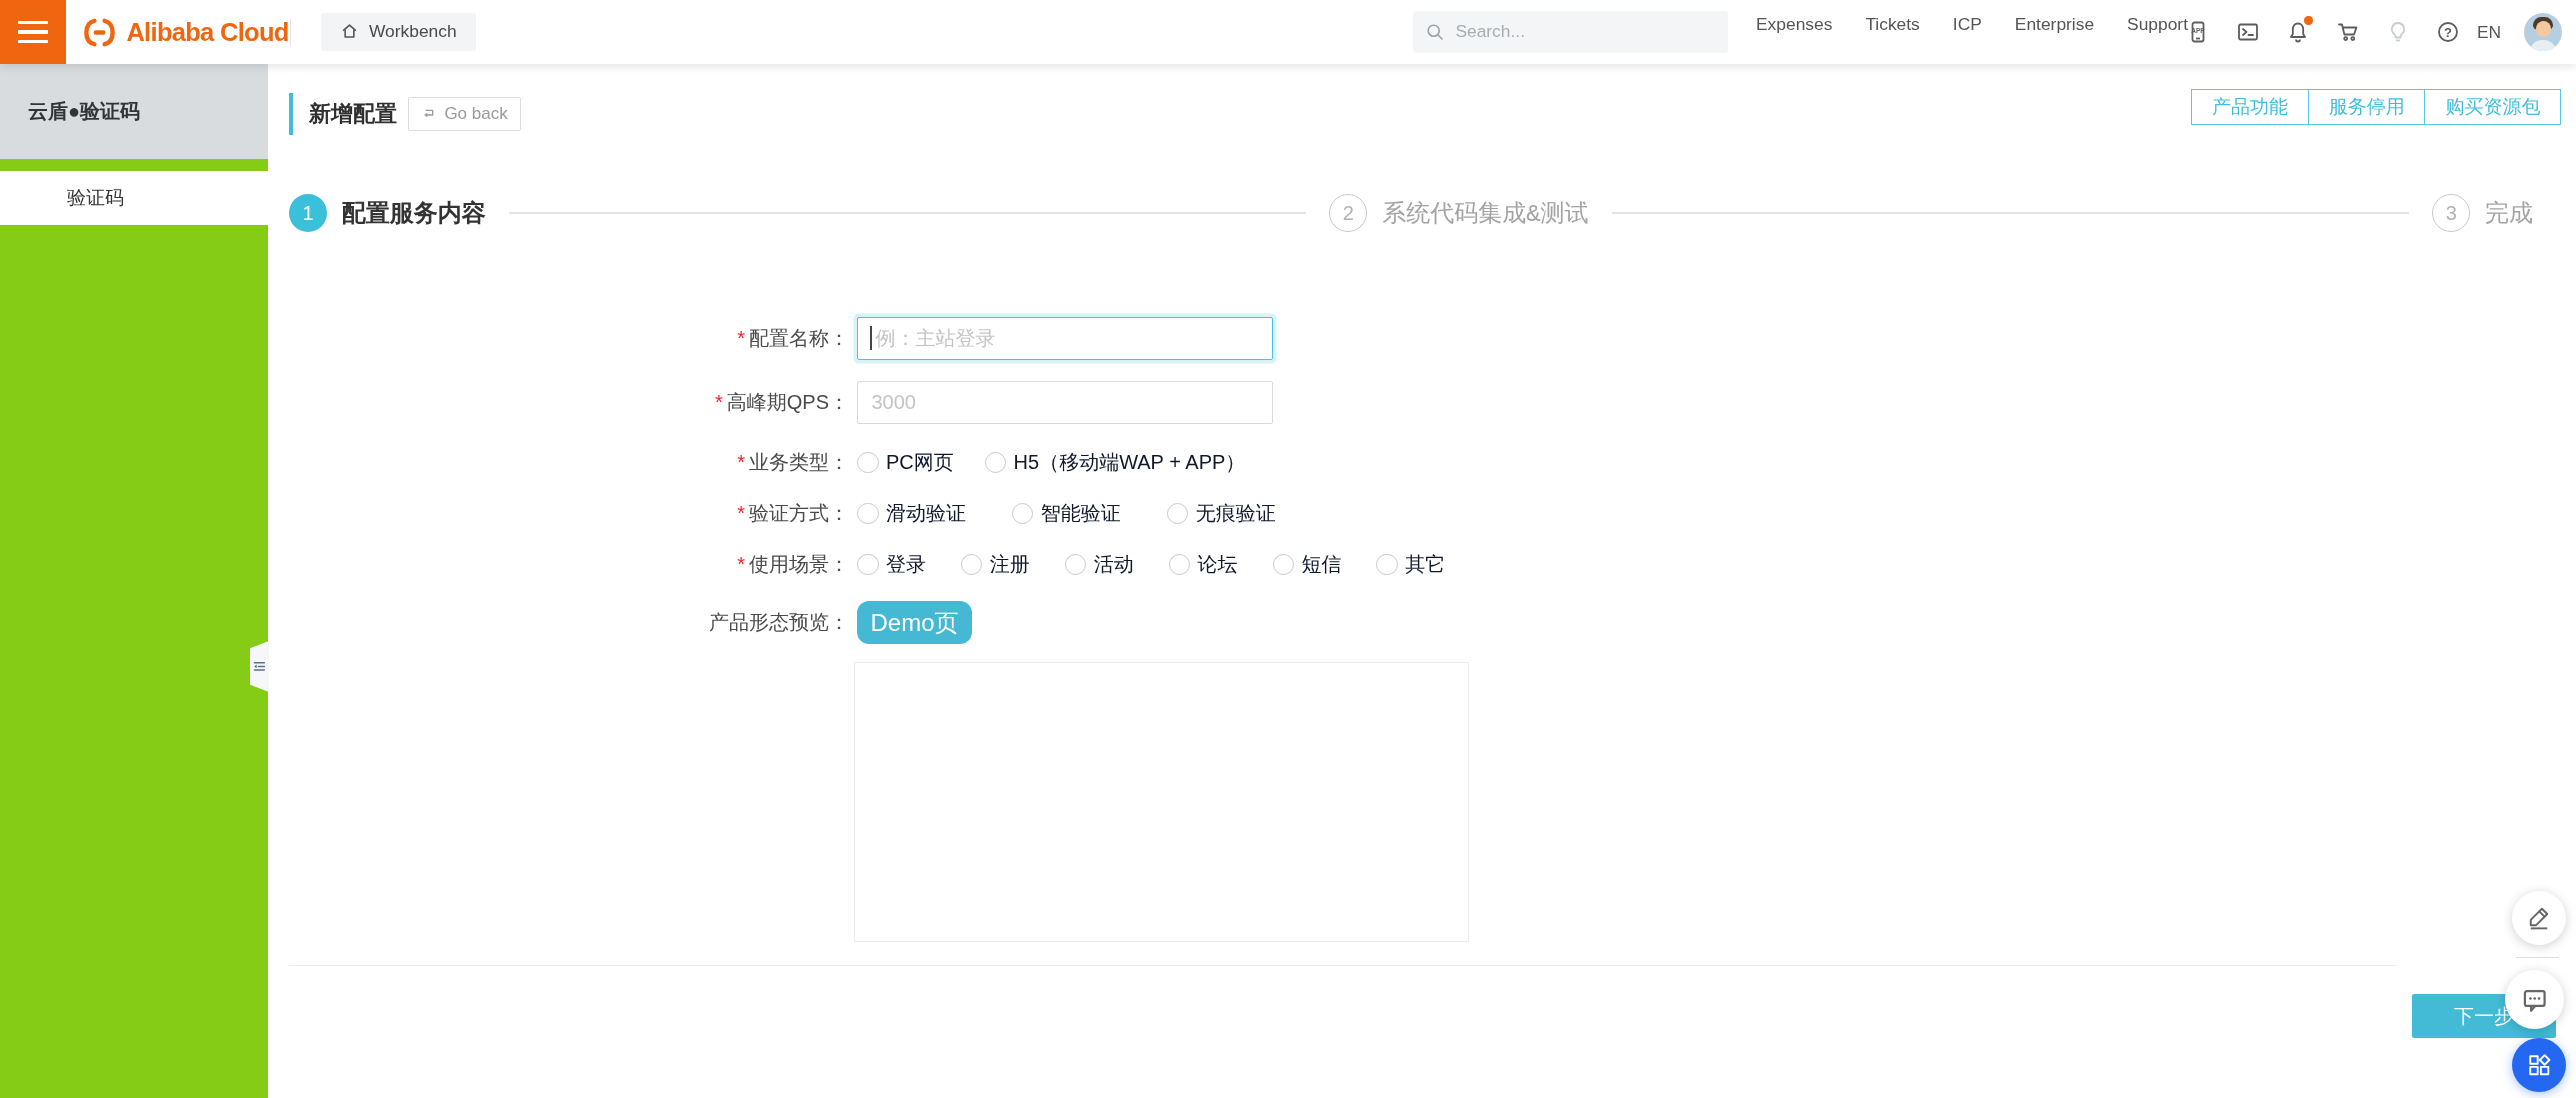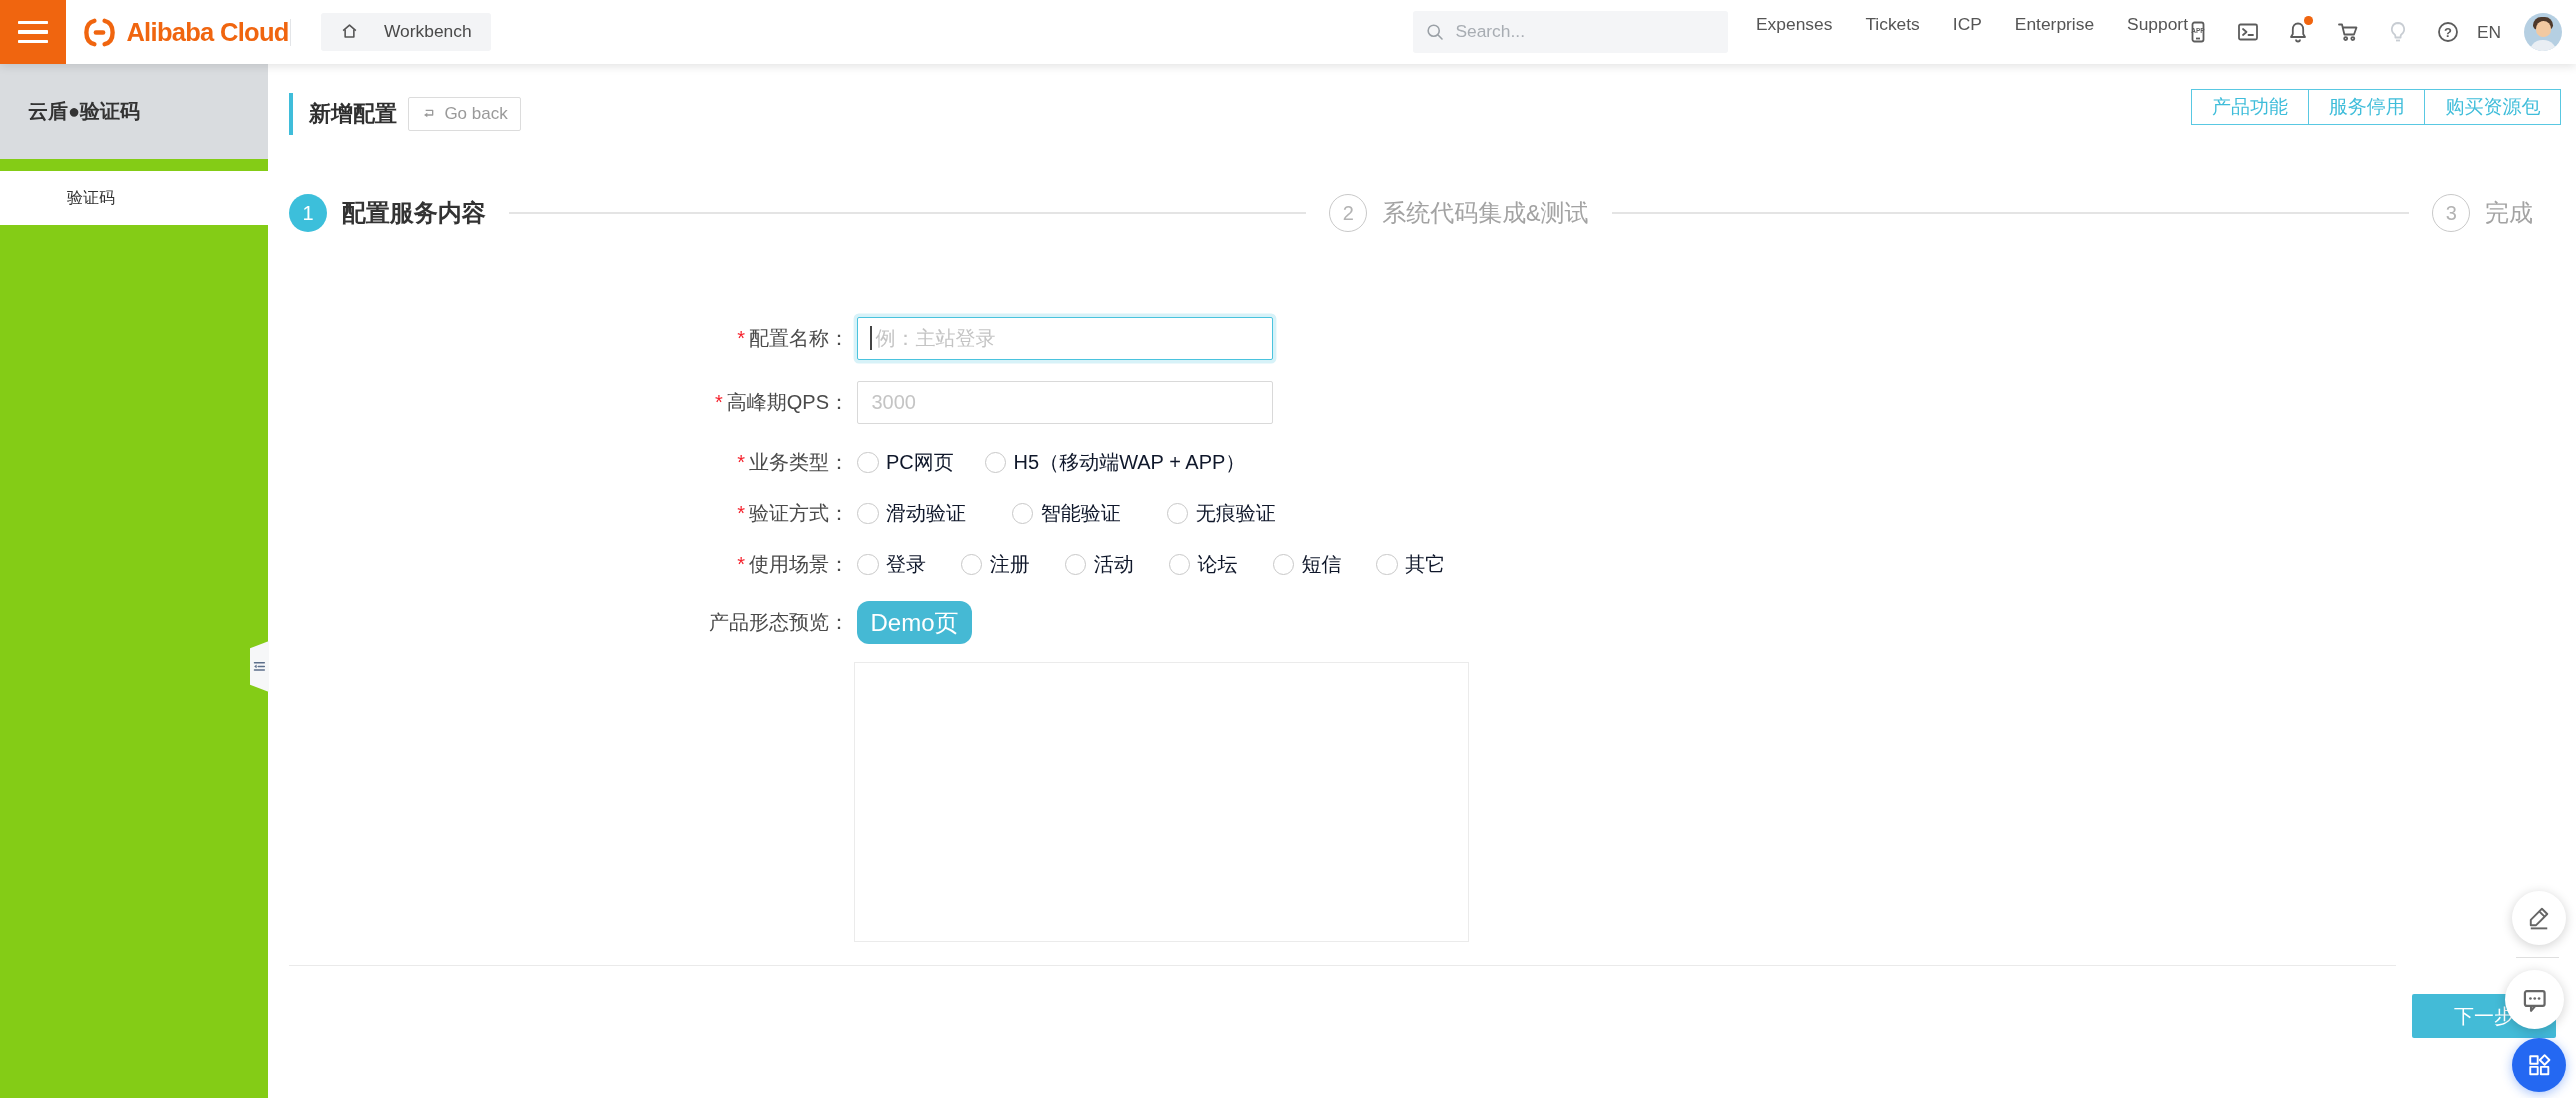--- a/index.html
+++ b/index.html
@@ -14,21 +14,21 @@
   .topnav { position:absolute; left:0; top:0; width:2576px; height:64px; background:#fff;
             box-shadow:0 2.7px 9.4px rgba(0,0,0,.12); z-index:30; }
   .hamburger { position:absolute; left:0; top:0; width:66px; height:64px; background:#F0650F;
                display:flex; flex-direction:column; justify-content:center; align-items:center; gap:6px; cursor:pointer; }
   .hamburger i { display:block; width:29.5px; height:3.4px; background:#fff; border-radius:0.7px; }
   .logo { position:absolute; left:82px; top:0; height:64px; display:flex; align-items:center; gap:9.4px; }
   .logo svg { width:35px; height:35px; }
   .logo-text { font-size:25.5px; font-weight:bold; color:#F0650F; letter-spacing:-0.7px; white-space:nowrap; }
   .nav-divider { position:absolute; left:290px; top:19px; width:1.3px; height:27px; background:#E3E5E8; }
   .workbench { position:absolute; left:321px; top:12.7px; height:38px; padding:0 19px; background:#F3F4F6;
-               border-radius:2.7px; display:flex; align-items:center; gap:25px; font-size:17.4px; color:#4a4a4a; cursor:pointer; }
+               border-radius:2.7px; display:flex; align-items:center; gap:10px; font-size:17.4px; color:#4a4a4a; cursor:pointer; }
   .workbench svg { width:19px; height:19px; color:#555; }
   .searchbox { position:absolute; left:1413px; top:10.7px; width:315px; height:42px; background:#F4F5F7;
                border-radius:2.7px; display:flex; align-items:center; padding:0 12px; gap:9.4px; }
   .searchbox svg { width:19px; height:19px; color:#9aa0a6; flex:0 0 auto; }
   .searchbox input { border:none; outline:none; background:transparent; font-size:17.4px; color:#333; width:100%;
                      font-family:inherit; }
   .searchbox input::placeholder { color:#A8ADB3; }
   .navmenu { position:absolute; left:1756px; top:0; height:48px; display:flex; align-items:center; gap:33px; }
   .navmenu span { font-size:17.4px; color:#555; cursor:pointer; white-space:nowrap; }
   .navicons { position:absolute; left:2186px; top:0; height:64px; display:flex; align-items:center; gap:26px; }
@@ -42,21 +42,21 @@
             background:#B5CFE2; overflow:hidden; cursor:pointer; }
   .avatar .hair { position:absolute; top:4.7px; left:9.4px; width:19.5px; height:12.7px; border-radius:10px 10px 6px 6px; background:#4E392B; }
   .avatar .face { position:absolute; top:8.7px; left:12px; width:14.8px; height:16px; border-radius:50% 50% 46% 46%; background:#F2C9A1; }
   .avatar .body { position:absolute; bottom:-4.7px; left:5.4px; width:27.5px; height:15.4px; border-radius:13.4px 13.4px 0 0; background:#E9EEF3; }
 
   
   .sidebar { position:absolute; left:0; top:64px; width:268px; height:1035px; background:#84cc16; z-index:5; }
   .sidebar-header { height:95px; background:#D9DCDF; display:flex; align-items:center; padding-left:28px;
                     font-size:20px; font-weight:bold; color:#333; }
   .sidebar-item { margin-top:12px; height:54px; background:#fff; display:flex; align-items:center;
-                  padding-left:67px; font-size:16px; color:#333; cursor:pointer; }
+                  padding-left:67px; font-size:19px; color:#333; cursor:pointer; }
   .collapse-tab { position:absolute; left:250px; top:641px; width:19px; height:51px; background:#F6F7F8;
                   clip-path:polygon(100% 0, 100% 100%, 0 86%, 0 14%); z-index:6; display:flex;
                   align-items:center; justify-content:center; cursor:pointer; }
   .collapse-tab svg { width:14.8px; height:14.8px; color:#5C6F8A; }
 
   
   .page-title { position:absolute; left:289px; top:93px; height:42px; display:flex; align-items:center;
                 border-left:4.7px solid #3FBDDA; padding-left:16px; font-size:22px; font-weight:bold; color:#2F2F2F; }
   .goback { position:absolute; left:408px; top:97px; height:34px; padding:0 12px; background:#fff;
             border:1.3px solid #DCDCDC; border-radius:2px; display:flex; align-items:center; gap:7.4px;

